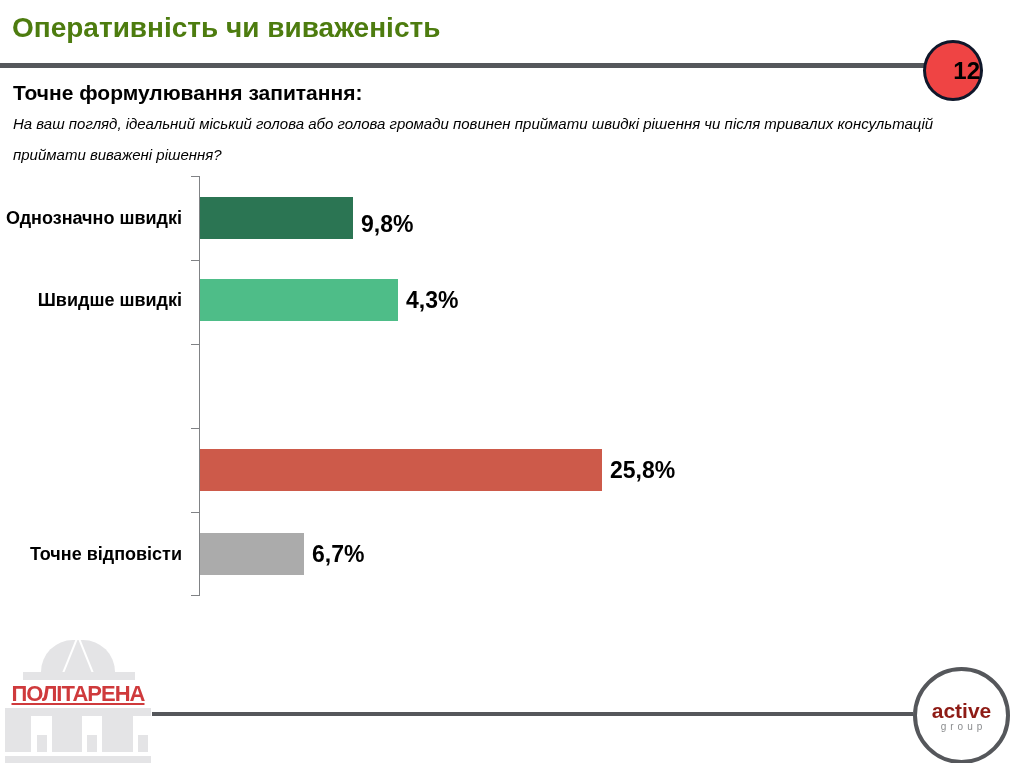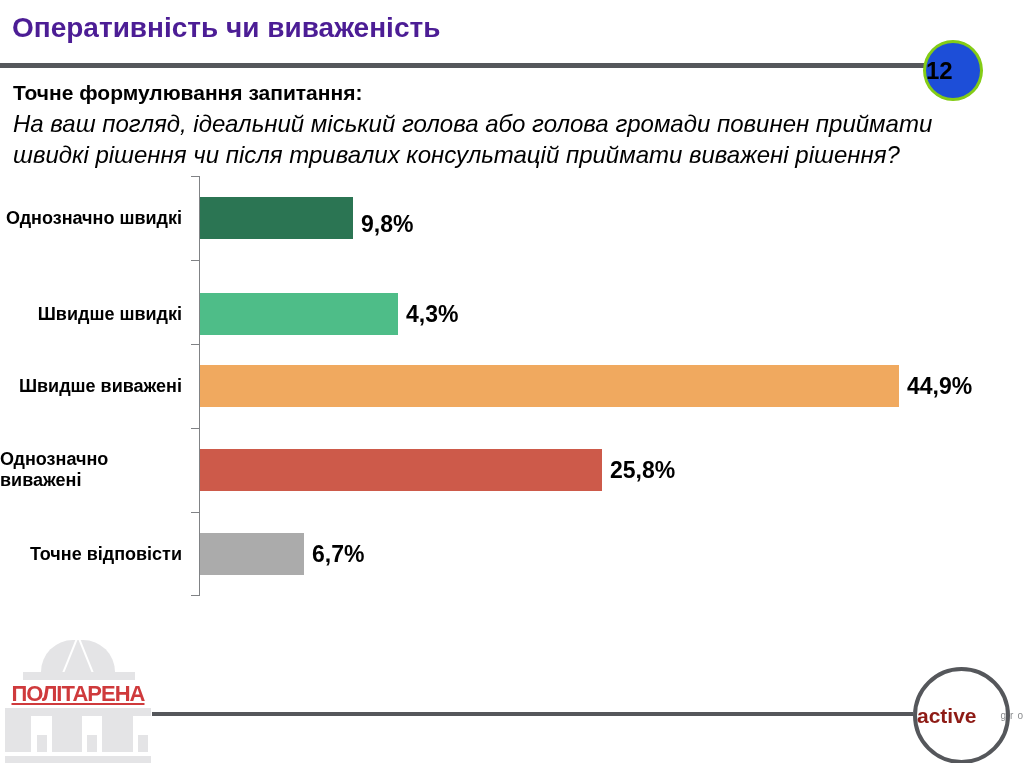--- a/index.html
+++ b/index.html
@@ -3,59 +3,59 @@
 <meta charset="utf-8">
 <style>
   html,body{margin:0;padding:0;}
   body{
     width:1024px;height:763px;position:relative;overflow:hidden;
     background:#ffffff;font-family:"Liberation Sans",sans-serif;color:#000;
   }
   
   .slide-title{
     position:absolute;left:12px;top:12px;
-    font-size:28px;font-weight:bold;color:#4c1d95;letter-spacing:0;
+    font-size:28px;font-weight:bold;color:#4d7c0f;letter-spacing:0;
   }
   .top-divider{
     position:absolute;left:0;top:63px;width:926px;height:5px;background:#55575B;
   }
   .page-badge{
     position:absolute;left:923px;top:40px;width:60px;height:61px;
-    background:#1d4ed8;border:3px solid #84cc16;border-radius:50%;
-    box-sizing:border-box;display:flex;align-items:center;justify-content:flex-start;
+    background:#ef4444;border:3px solid #0f172a;border-radius:50%;
+    box-sizing:border-box;display:flex;align-items:center;justify-content:flex-end;
     font-size:24px;font-weight:bold;
   }
   .question-heading{
     position:absolute;left:13px;top:81px;font-size:21px;font-weight:bold;
   }
   .question-text{
     position:absolute;left:13px;top:108px;width:968px;
-    font-size:24px;font-style:italic;line-height:31px;
+    font-size:15px;font-style:italic;line-height:31px;
   }
   
   .chart{position:absolute;left:0;top:176px;width:1024px;height:420px;}
   .axis-line{position:absolute;left:199px;top:0;width:1px;height:420px;background:#808285;}
   .tick{position:absolute;left:191px;width:8px;height:1px;background:#808285;}
   .row{position:absolute;left:0;width:1024px;height:84px;}
   .cat{
     position:absolute;left:0;top:0;width:190px;height:84px;box-sizing:border-box;
     padding-right:8px;display:flex;align-items:center;justify-content:flex-end;
-    text-align:left;font-size:18px;font-weight:bold;line-height:21px;
+    text-align:right;font-size:18px;font-weight:bold;line-height:21px;
   }
   .bar{position:absolute;left:200px;top:21px;height:42px;background:#999;}
   .val{
     position:absolute;top:21px;height:42px;display:flex;align-items:center;
     font-size:23px;font-weight:bold;
   }
   
   .bottom-divider{position:absolute;left:152px;top:712px;width:761px;height:4px;background:#55575B;}
   .ag-circle{
     position:absolute;left:913px;top:667px;width:97px;height:97px;
     background:#fff;border:4px solid #55575B;border-radius:50%;box-sizing:border-box;
-    display:flex;align-items:center;justify-content:flex-start;gap:20px;
+    display:flex;flex-direction:column;align-items:center;justify-content:center;
   }
   .ag-active{font-size:21px;font-weight:bold;color:#8E1B15;line-height:21px;}
   .ag-group{font-size:10px;color:#8A8C8E;letter-spacing:4px;margin-top:0;padding-left:4px;}
   
   .pol-logo{position:absolute;left:3px;top:632px;width:150px;height:131px;}
   .pol-dome{
     position:absolute;left:38px;top:8px;width:74px;height:32px;
     background:#E4E4E6;border-radius:37px 37px 0 0;overflow:hidden;
   }
   .pol-dome::before,.pol-dome::after{
@@ -94,32 +94,26 @@
   <div class="tick" style="top:168px"></div>
   <div class="tick" style="top:252px"></div>
   <div class="tick" style="top:336px"></div>
   <div class="tick" style="top:419px"></div>
 
   <div class="row" style="top:0">
     <div class="cat">Однозначно швидкі</div>
     <div class="bar" style="width: 153px; background: rgb(43, 117, 83);"></div>
     <div class="val" style="left: 361px; margin-top: 6px;">9,8%</div>
   </div>
-  <div class="row" style="top:96px">
+  <div class="row" style="top:82px">
     <div class="cat">Швидше швидкі</div>
     <div class="bar" style="width: 198px; background: rgb(78, 189, 136);"></div>
     <div class="val" style="left: 406px;">4,3%</div>
   </div>
-  <div class="row" style="top:168px">
-    <div class="cat">Швидше виважені</div>
-    <div class="bar" style="width: 699px; background: rgb(240, 169, 95);"></div>
-    <div class="val" style="left: 907px;">44,9%</div>
-  </div>
   <div class="row" style="top:252px">
-    <div class="cat">Однозначно виважені</div>
     <div class="bar" style="width: 402px; background: rgb(205, 90, 74);"></div>
     <div class="val" style="left: 610px;">25,8%</div>
   </div>
   <div class="row" style="top:336px">
     <div class="cat">Точне відповісти</div>
     <div class="bar" style="width: 104px; background: rgb(171, 171, 171);"></div>
     <div class="val" style="left: 312px;">6,7%</div>
   </div>
 </div>
 

